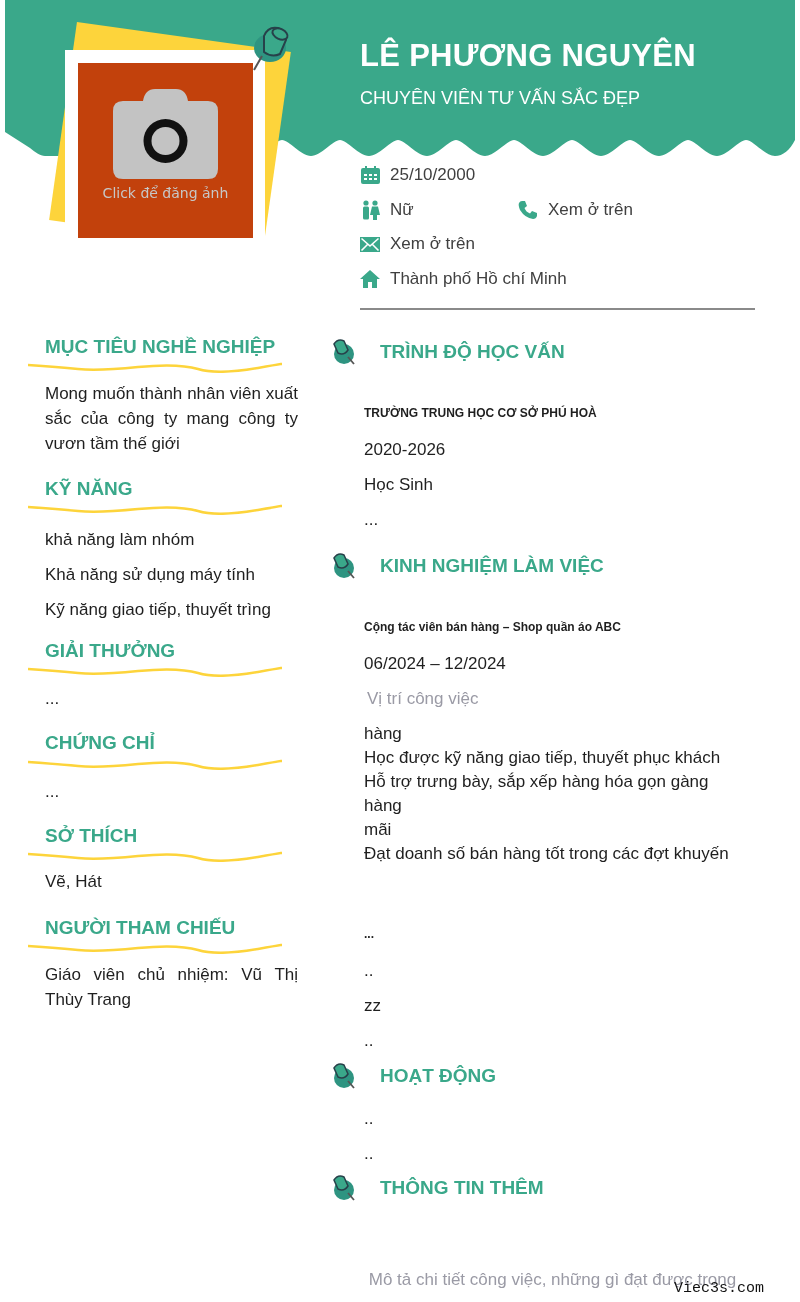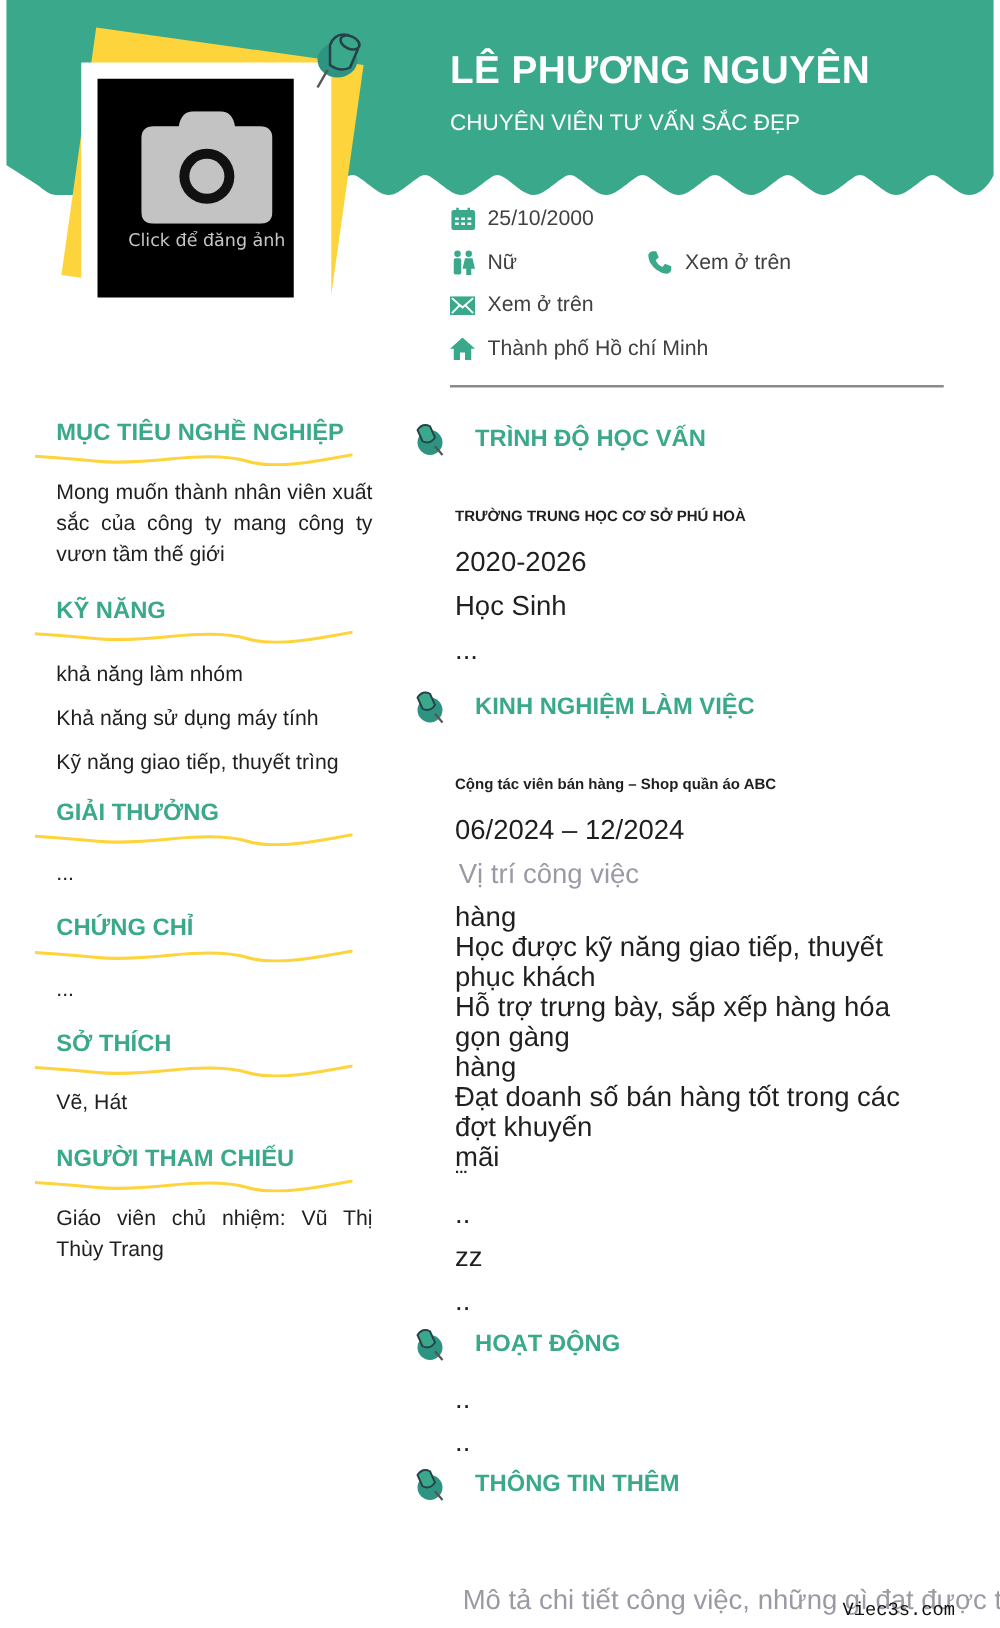--- a/index.html
+++ b/index.html
@@ -7,21 +7,21 @@
   body { position: relative; font-family: "Liberation Sans", "DejaVu Sans", sans-serif; color: #1a1a1a; }
 
   
   .header-band { position: absolute; left: 5px; top: 0; width: 790px; height: 170px; }
   .header-band svg { display: block; }
 
   
   .note-yellow { position: absolute; background: #fdd43b; }
   .note-a { left: 62px; top: 36px; width: 216px; height: 200px; transform: rotate(8deg); transform-origin: center; }
   .photo-frame { position: absolute; left: 65px; top: 50px; width: 200px; height: 200px; background: #ffffff; }
-  .photo-inner { position: absolute; left: 78px; top: 63px; width: 157px; height: 175px; background: #000000; cursor: pointer; }
+  .photo-inner { position: absolute; left: 78px; top: 63px; width: 175px; height: 175px; background: #c2410c; cursor: pointer; }
   .camera { position: absolute; left: 35px; top: 26px; width: 105px; height: 90px; }
   .photo-label { position: absolute; left: 0; top: 122px; width: 175px; text-align: center; color: #c7c7c7; font-family: "DejaVu Sans", sans-serif; font-size: 14px; }
   .pin-top { position: absolute; left: 248px; top: 24px; width: 44px; height: 48px; }
 
   .name { position: absolute; left: 360px; top: 38px; color: #ffffff; font-size: 31px; font-weight: bold; letter-spacing: 0.3px; }
   .role { position: absolute; left: 360px; top: 88px; color: #ffffff; font-size: 18px; }
 
   
   .contact-row { position: absolute; display: flex; align-items: center; font-size: 17px; color: #404040; }
   .contact-row .ic { width: 20px; height: 20px; margin-right: 10px; display: inline-flex; align-items: center; justify-content: center; }
@@ -30,21 +30,21 @@
   
   .lsec-title { position: absolute; left: 45px; color: #3aa88a; font-size: 19px; font-weight: bold; }
   .wave-line { position: absolute; left: 28px; width: 254px; height: 12px; }
   .ltext { position: absolute; left: 45px; width: 253px; font-size: 17px; line-height: 25px; color: #1f1f1f; }
   .justify { text-align: justify; text-align-last: left; }
 
   
   .rsec { position: absolute; left: 330px; display: flex; align-items: center; }
   .rsec .pin { width: 28px; height: 28px; margin-right: 6px; }
   .rsec-title { color: #3aa88a; font-size: 19px; font-weight: bold; margin-left: 16px; }
-  .rtext { position: absolute; left: 364px; font-size: 22px; color: #1f1f1f; line-height: 24px; }
+  .rtext { position: absolute; left: 364px; font-size: 17px; color: #1f1f1f; line-height: 24px; }
   .rbold { font-weight: bold; font-size: 12px; }
   .muted { color: #9a9aa5; }
   .footer { position: absolute; left: 674px; top: 1280px; font-family: "Liberation Mono", "DejaVu Sans Mono", monospace; font-size: 15px; color: #111; }
 </style>
 </head>
 <body>
 
 <div class="header-band">
   <svg width="790" height="170" viewBox="0 0 790 170">
     <path fill="#3aa88a" d="M0 0 H790 V140
@@ -196,22 +196,22 @@
   <span class="rsec-title">KINH NGHIỆM LÀM VIỆC</span>
 </div>
 <div class="rtext rbold" style="top:615px;">Cộng tác viên bán hàng – Shop quần áo ABC</div>
 <div class="rtext" style="top:652px;">06/2024 – 12/2024</div>
 <div class="rtext muted" style="top:687px; left:367px;">Vị trí công việc</div>
 <div class="rtext" style="top:722px; width:390px;">
   <div>hàng</div>
   <div>Học được kỹ năng giao tiếp, thuyết phục khách</div>
   <div>Hỗ trợ trưng bày, sắp xếp hàng hóa gọn gàng</div>
   <div>hàng</div>
+  <div>mãi</div>
   <div>Đạt doanh số bán hàng tốt trong các đợt khuyến</div>
-  <div>mãi</div>
 </div>
 <div class="rtext rbold" style="top:922px;">...</div>
 <div class="rtext" style="top:959px;">..</div>
 <div class="rtext" style="top:994px;">zz</div>
 <div class="rtext" style="top:1029px;">..</div>
 
 <div class="rsec" style="top:1062px;">
   <svg class="pin" viewBox="0 0 28 28">
       <circle cx="14" cy="16" r="10" fill="#2e9481"></circle>
       <path d="M4 6 Q8 0 14 3 L18 12 Q14 18 8 15 Z" fill="#3aa88a" stroke="#27414a" stroke-width="1.5"></path>

